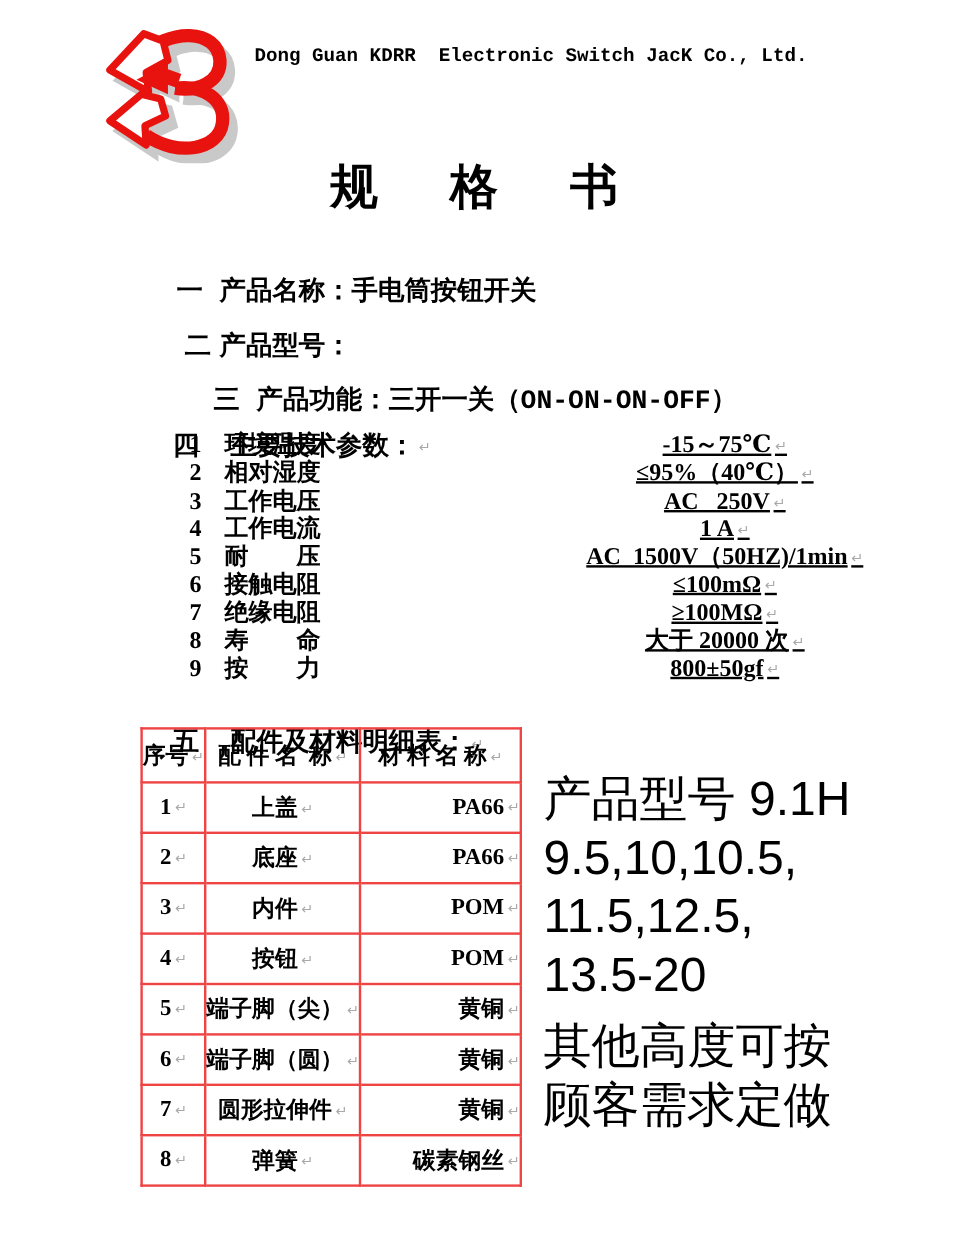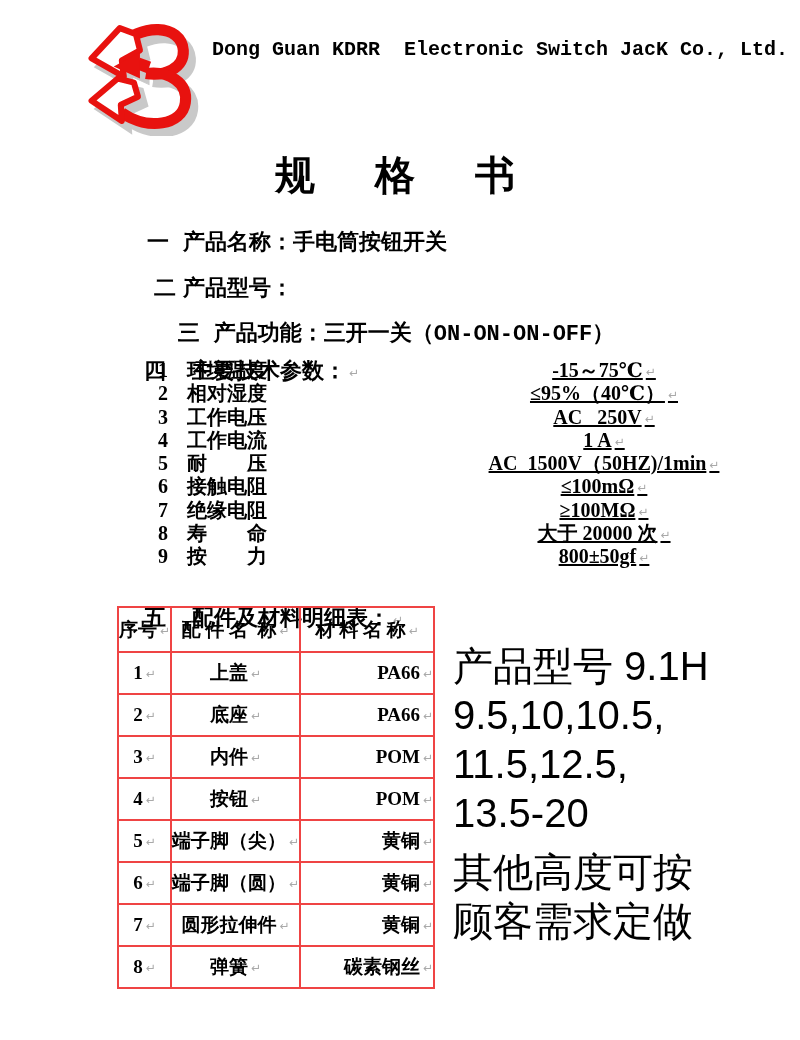--- a/index.html
+++ b/index.html
@@ -4,23 +4,23 @@
 <style>
   html,body{margin:0;padding:0;}
   .page{
     position:relative; width:800px; height:1040px; background:#ffffff;
     font-family:"Liberation Serif","DejaVu Serif",serif; color:#000; overflow:hidden;
   }
   
   .logo{position:absolute; left:85px; top:12px; width:122px; height:124px;}
   .company{position:absolute; left:212px; top:26px; width:560px;}
   .company-cn{font-size:38px; font-weight:bold; letter-spacing:1px; line-height:48px; white-space:pre;}
-  .company-en{font-family:"Liberation Mono","DejaVu Sans Mono",monospace; font-size:20px; font-weight:bold; margin-top:12px; white-space:pre;}
+  .company-en{font-family:"Liberation Mono","DejaVu Sans Mono",monospace; font-size:16px; font-weight:bold; margin-top:12px; white-space:pre;}
   .doc-title{position:absolute; left:0; top:128px; width:800px; text-align:center;
-    font-size:40px; font-weight:bold; letter-spacing:10px; white-space:pre;margin-top:20px;}
+    font-size:40px; font-weight:bold; letter-spacing:10px; white-space:pre;}
   
   .item{position:absolute; left:125px; font-size:22px; font-weight:bold; white-space:pre;}
   .item .marker{display:inline-block; width:36px;}
   .item1{top:201px;} .item2{top:247px;text-align:center;} .item3{top:293px;font-family:Liberation Mono, monospace;}
   .heading4{top:330px; left:122px;} .heading5{top:577px; left:122px;}
   .heading4 .marker,.heading5 .marker{width:48px;}
   
   .params{position:absolute; left:158px; top:357px; width:620px;}
   .p-row{display:flex; align-items:baseline; height:23.3px; font-size:20px; font-weight:bold;}
   .p-no{width:29px;}

